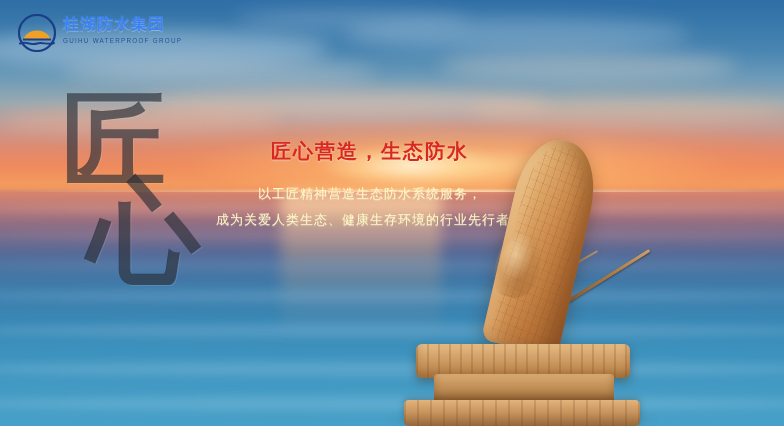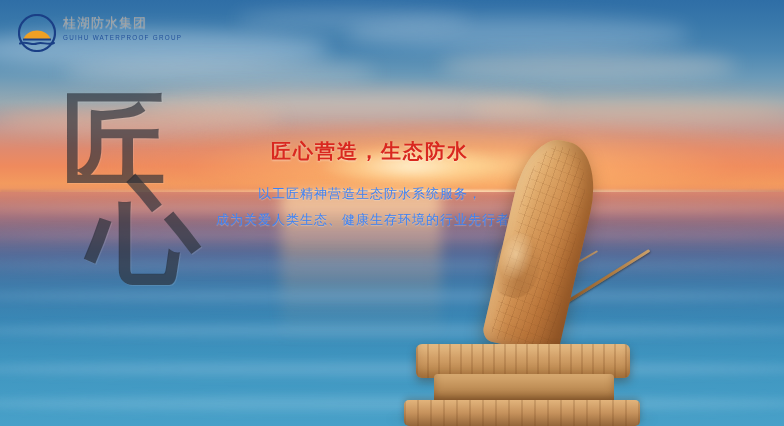--- a/index.html
+++ b/index.html
@@ -162,25 +162,25 @@
     height: 38px;
     flex: 0 0 auto;
   }
   .logo-text-wrap {
     display: flex;
     flex-direction: column;
     padding-top: 2px;
   }
   .logo-cn {
     font-family: "DejaVu Sans", "Liberation Sans", sans-serif;
-    font-size: 13px;
-    font-weight: normal;
+    font-size: 16px;
+    font-weight: bold;
     letter-spacing: 1px;
     line-height: 1.05;
-    color: #a3a3a3;
+    color: #3b82f6;
     white-space: nowrap;
     text-shadow: 0 1px 1px rgba(255,255,255,0.35);
   }
   .logo-en {
     font-size: 6.5px;
     letter-spacing: 1.3px;
     color: #23529b;
     margin-top: 4px;
     white-space: nowrap;
     transform: scaleX(0.97);
@@ -224,21 +224,21 @@
     font-weight: bold;
     letter-spacing: 2px;
     color: #d9281f;
     text-shadow: 0 1px 2px rgba(255,255,255,0.45);
     margin-bottom: 16px;
   }
   .copy-line {
     font-family: "DejaVu Sans", "Liberation Sans", sans-serif;
     font-size: 13px;
     letter-spacing: 1px;
-    color: #3b82f6;
+    color: #fef9c3;
     line-height: 2.0;
     text-shadow: 0 1px 1px rgba(255,255,255,0.30);
   }
 
   
   .sculpture {
     position: absolute;
     right: 96px;
     bottom: 0;
     width: 300px;

